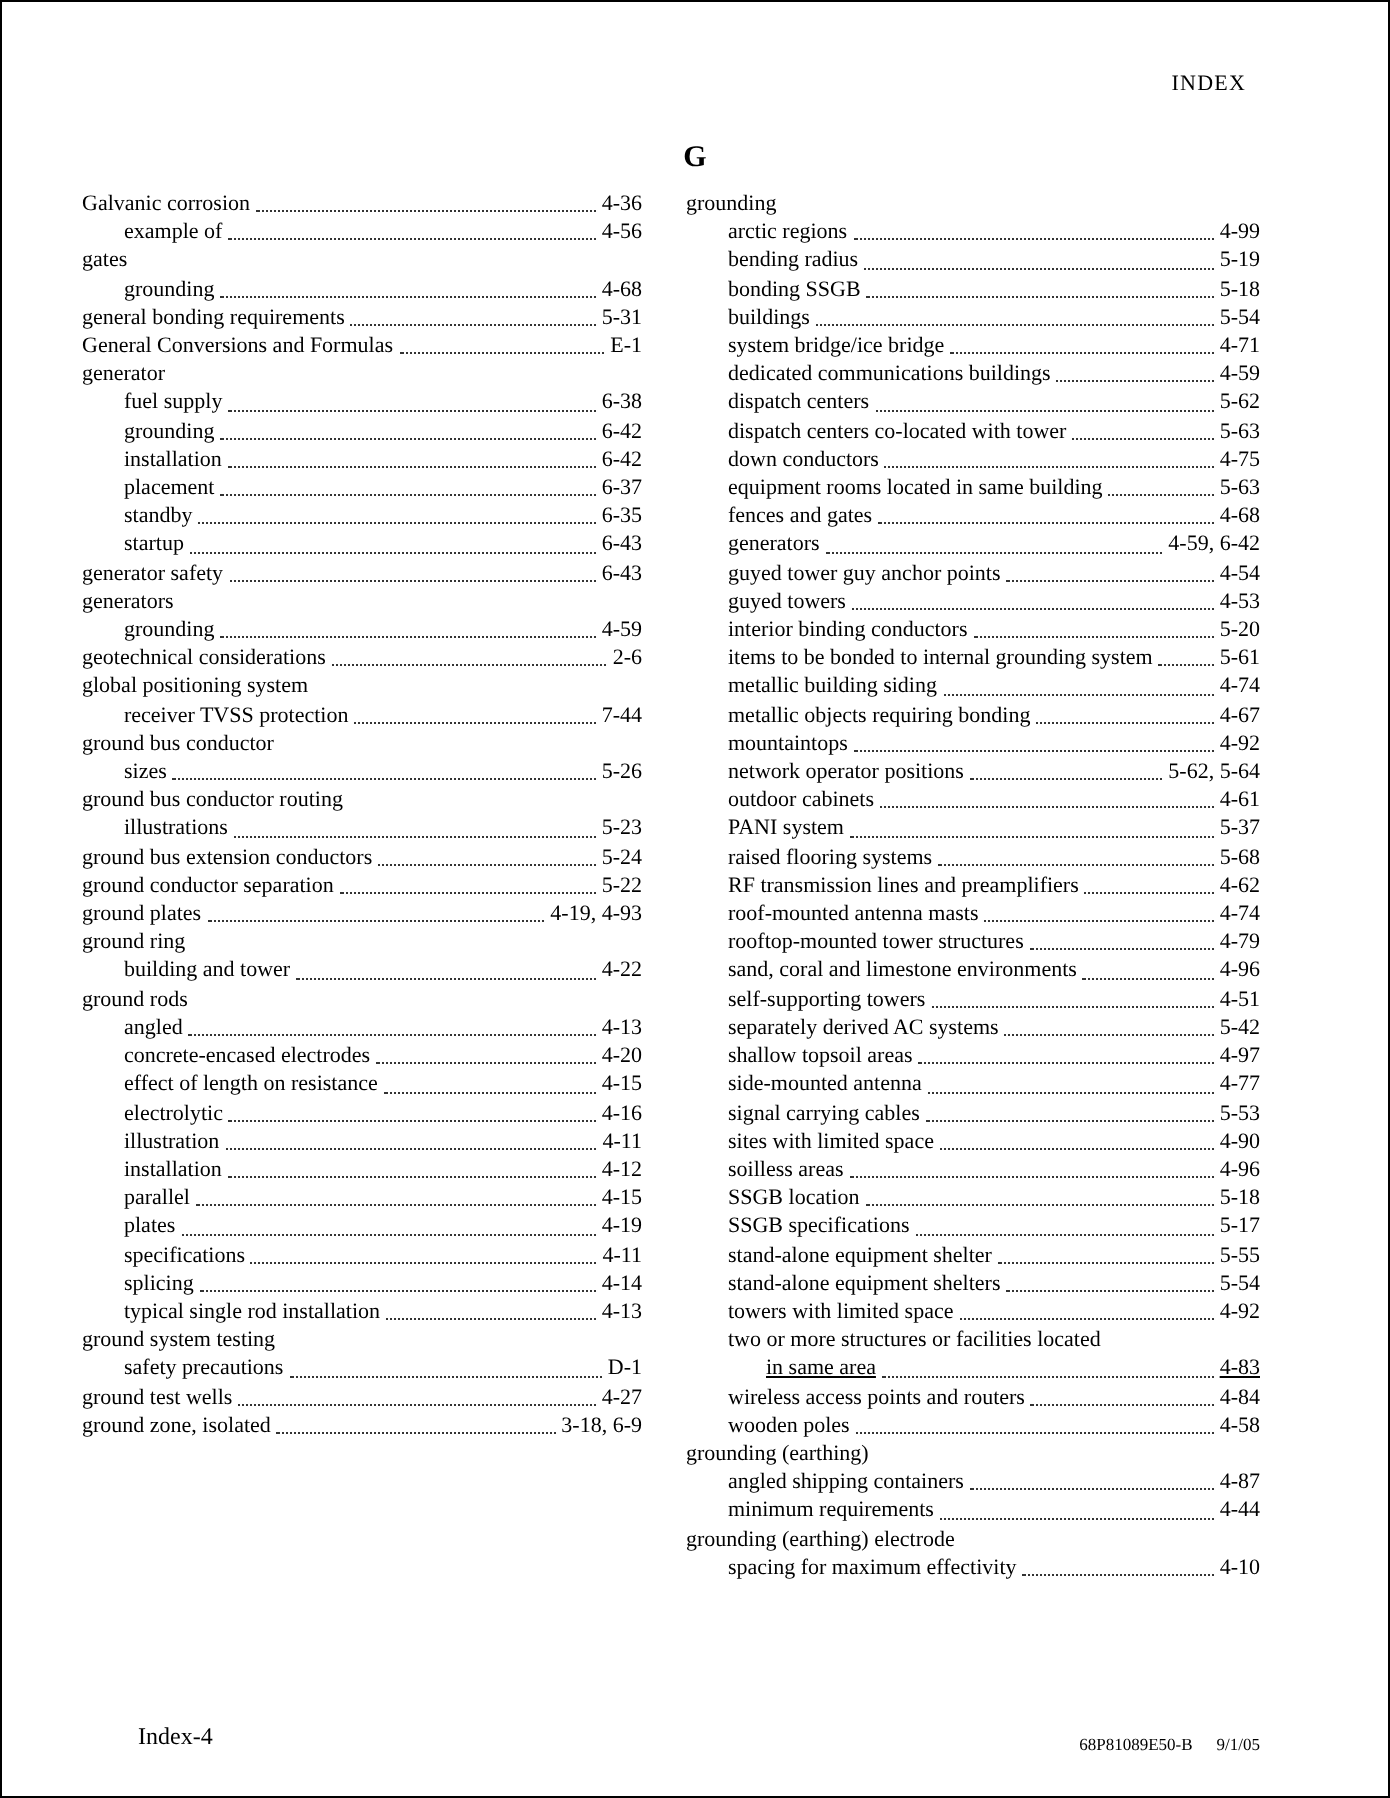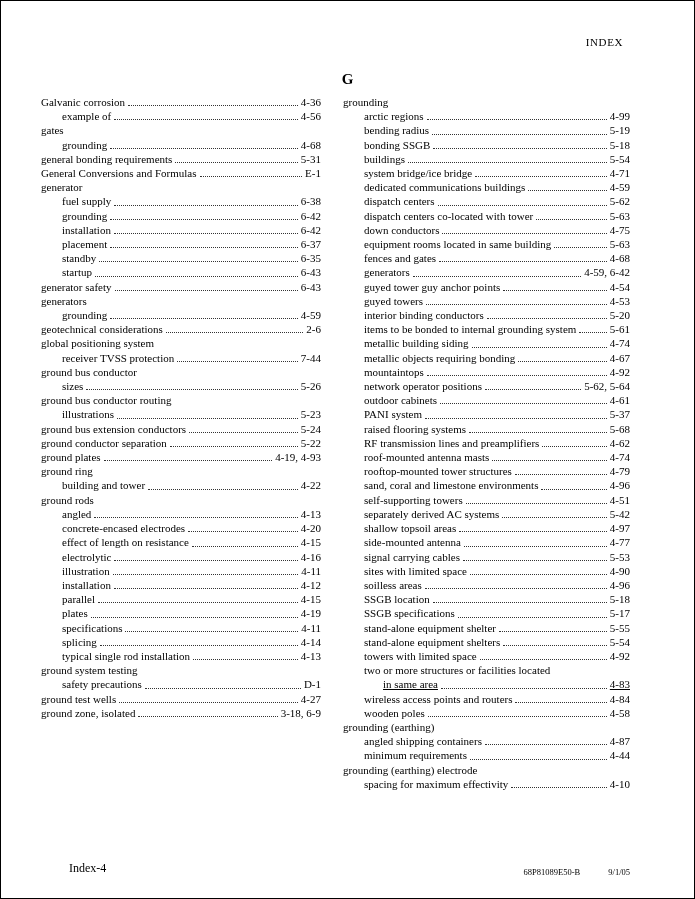--- a/index.html
+++ b/index.html
@@ -50,21 +50,21 @@
   }
   .pg { white-space: nowrap; }
   .footer-left {
     position: absolute; left: 40px; top: 860px;
     font-weight: normal; font-size: 12px; margin-left: 28px;
   }
   .footer-right {
     position: absolute; right: 64px; top: 866px;
     font-size: 8.5px;
   }
-  .footer-right .doc { margin-right: 28px; }
+  .footer-right .doc { margin-right: 12px; }
 </style>
 </head>
 <body>
 
 <div class="page">
 
   <div class="running-header">
     <span>INDEX</span>
   </div>
 

